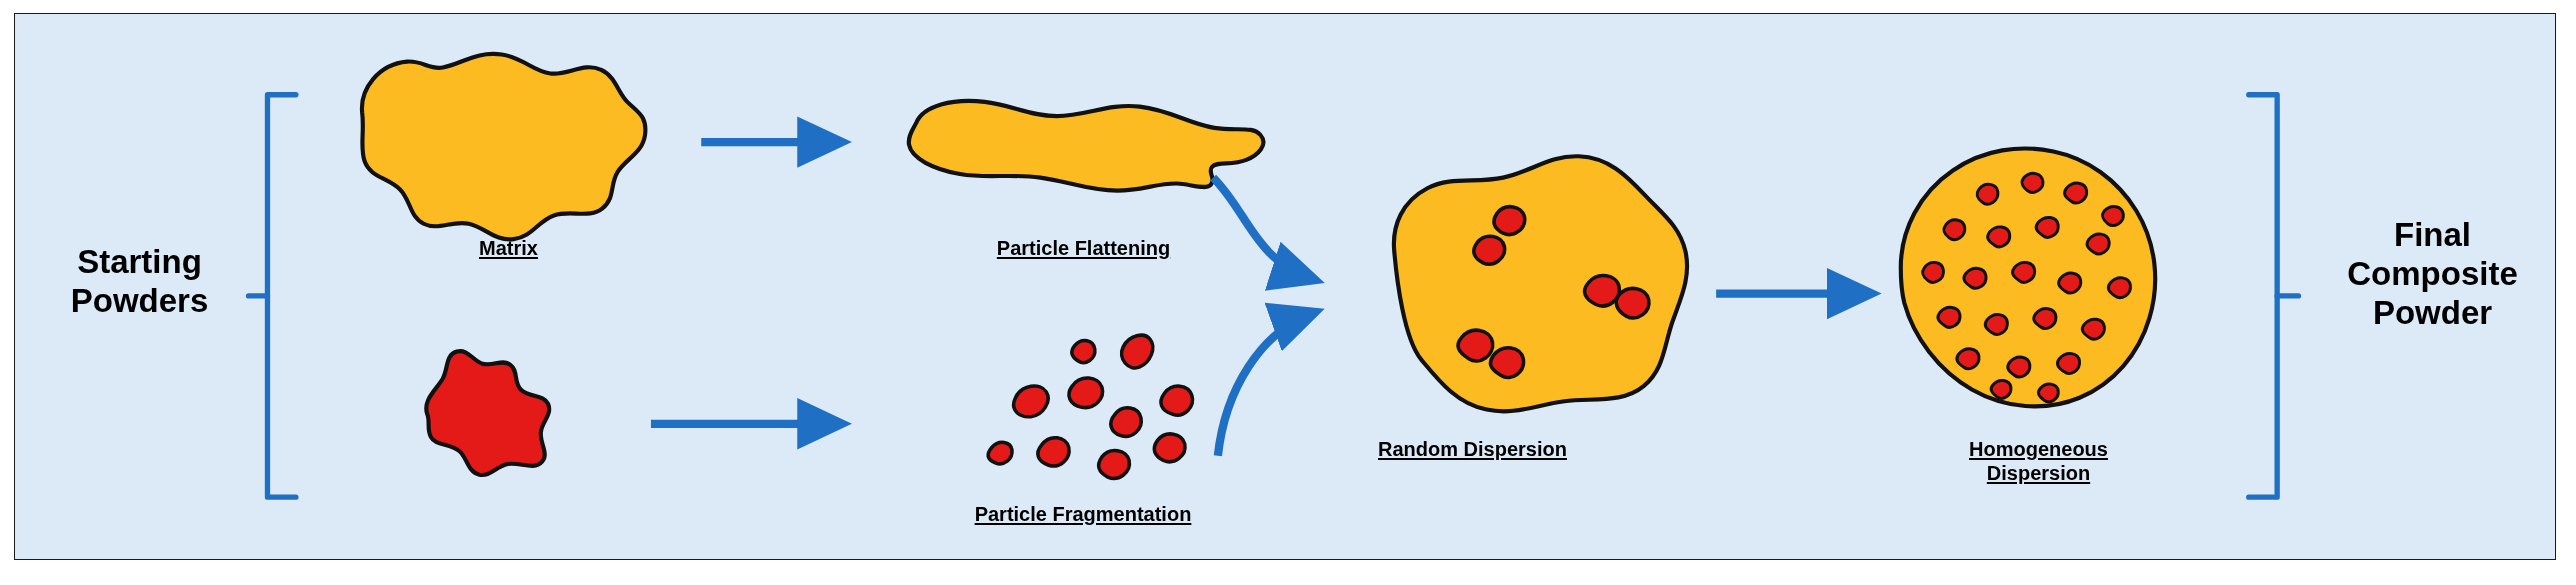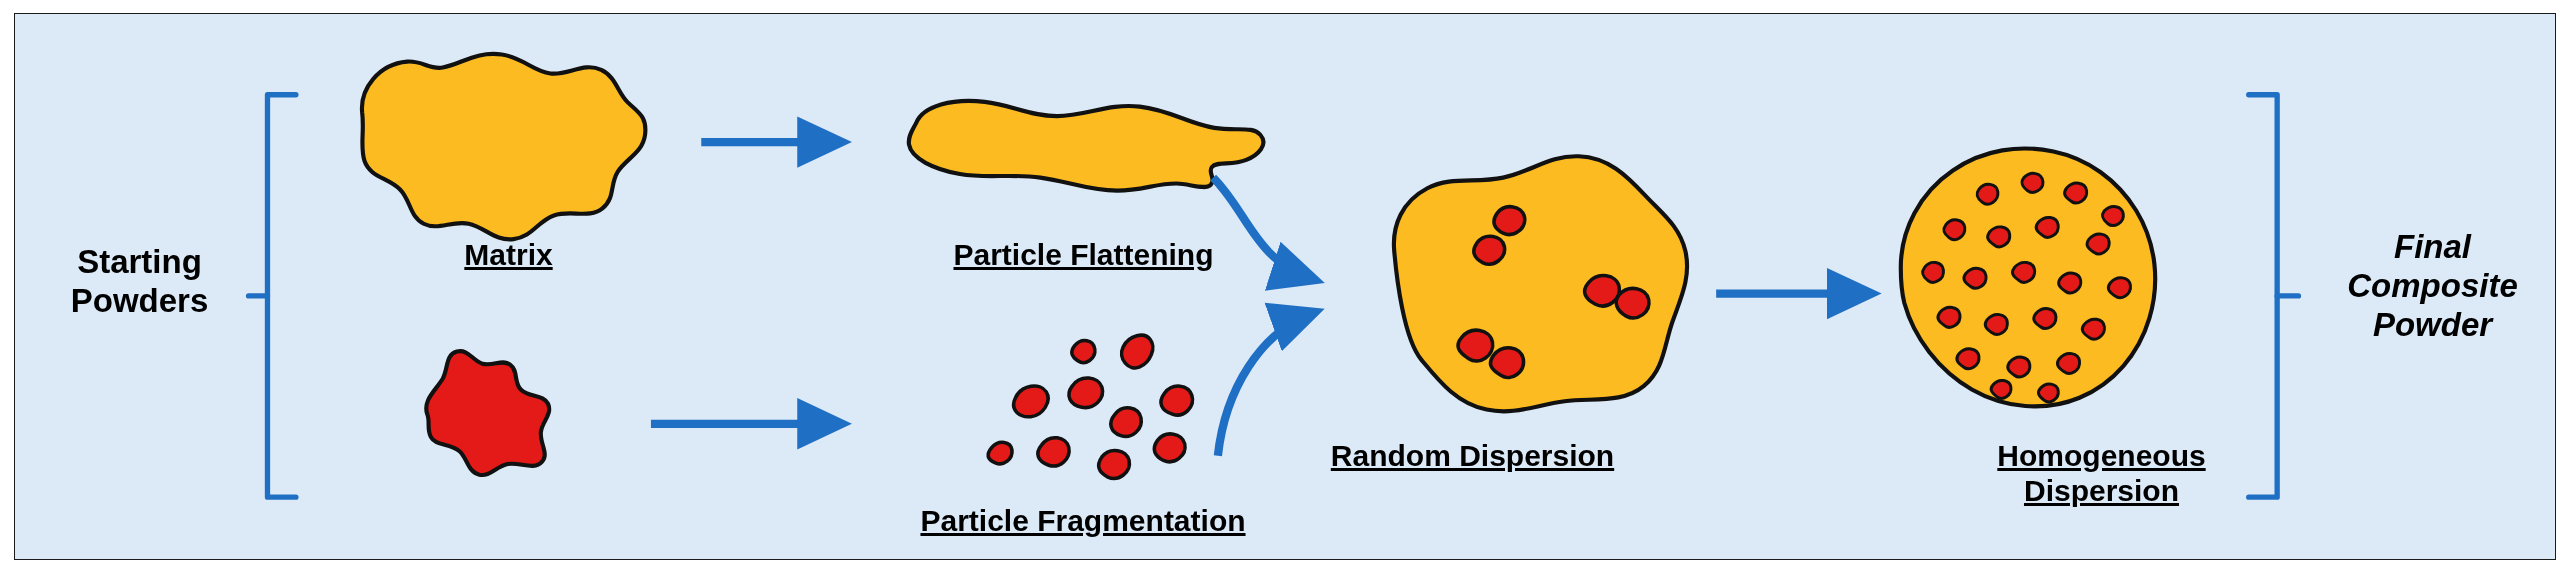--- a/index.html
+++ b/index.html
@@ -44,21 +44,21 @@
     left: 0;
     top: 0;
     width: 2576px;
     height: 586px;
     overflow: visible;
   }
   .big-label {
     font-size: 33px;
   }
   .step-label {
-    font-size: 30px;
+    font-size: 20px;
   }
 </style>
 </head>
 <body>
 
 <div id="canvas">
 
   <div class="frame"></div>
 
   <svg class="art" viewBox="0 0 4353 990">
@@ -227,21 +227,21 @@
 
   <div class="label step-label underline" style="left:408px; top:237px; width:201px;">Matrix</div>
 
 
   <div class="label step-label underline" style="left:888px; top:237px; width:391px;">Particle Flattening</div>
 
   <div class="label step-label underline" style="left:858px; top:503px; width:450px;">Particle Fragmentation</div>
 
   <div class="label step-label underline" style="left:1307px; top:438px; width:331px;">Random Dispersion</div>
 
-  <div class="label step-label underline" style="left:1936px; top:438px; width:331px;">Homogeneous
+  <div class="label step-label underline" style="left:1873px; top:438px; width:331px;">Homogeneous
 Dispersion</div>
 
-  <div class="label big-label" style="left:2314px; top:228px; width:237px;font-style:italic;">Final
+  <div class="label big-label" style="left:2314px; top:216px; width:237px;">Final
 Composite
 Powder</div>
 
 </div>
 
 
 </body></html>

